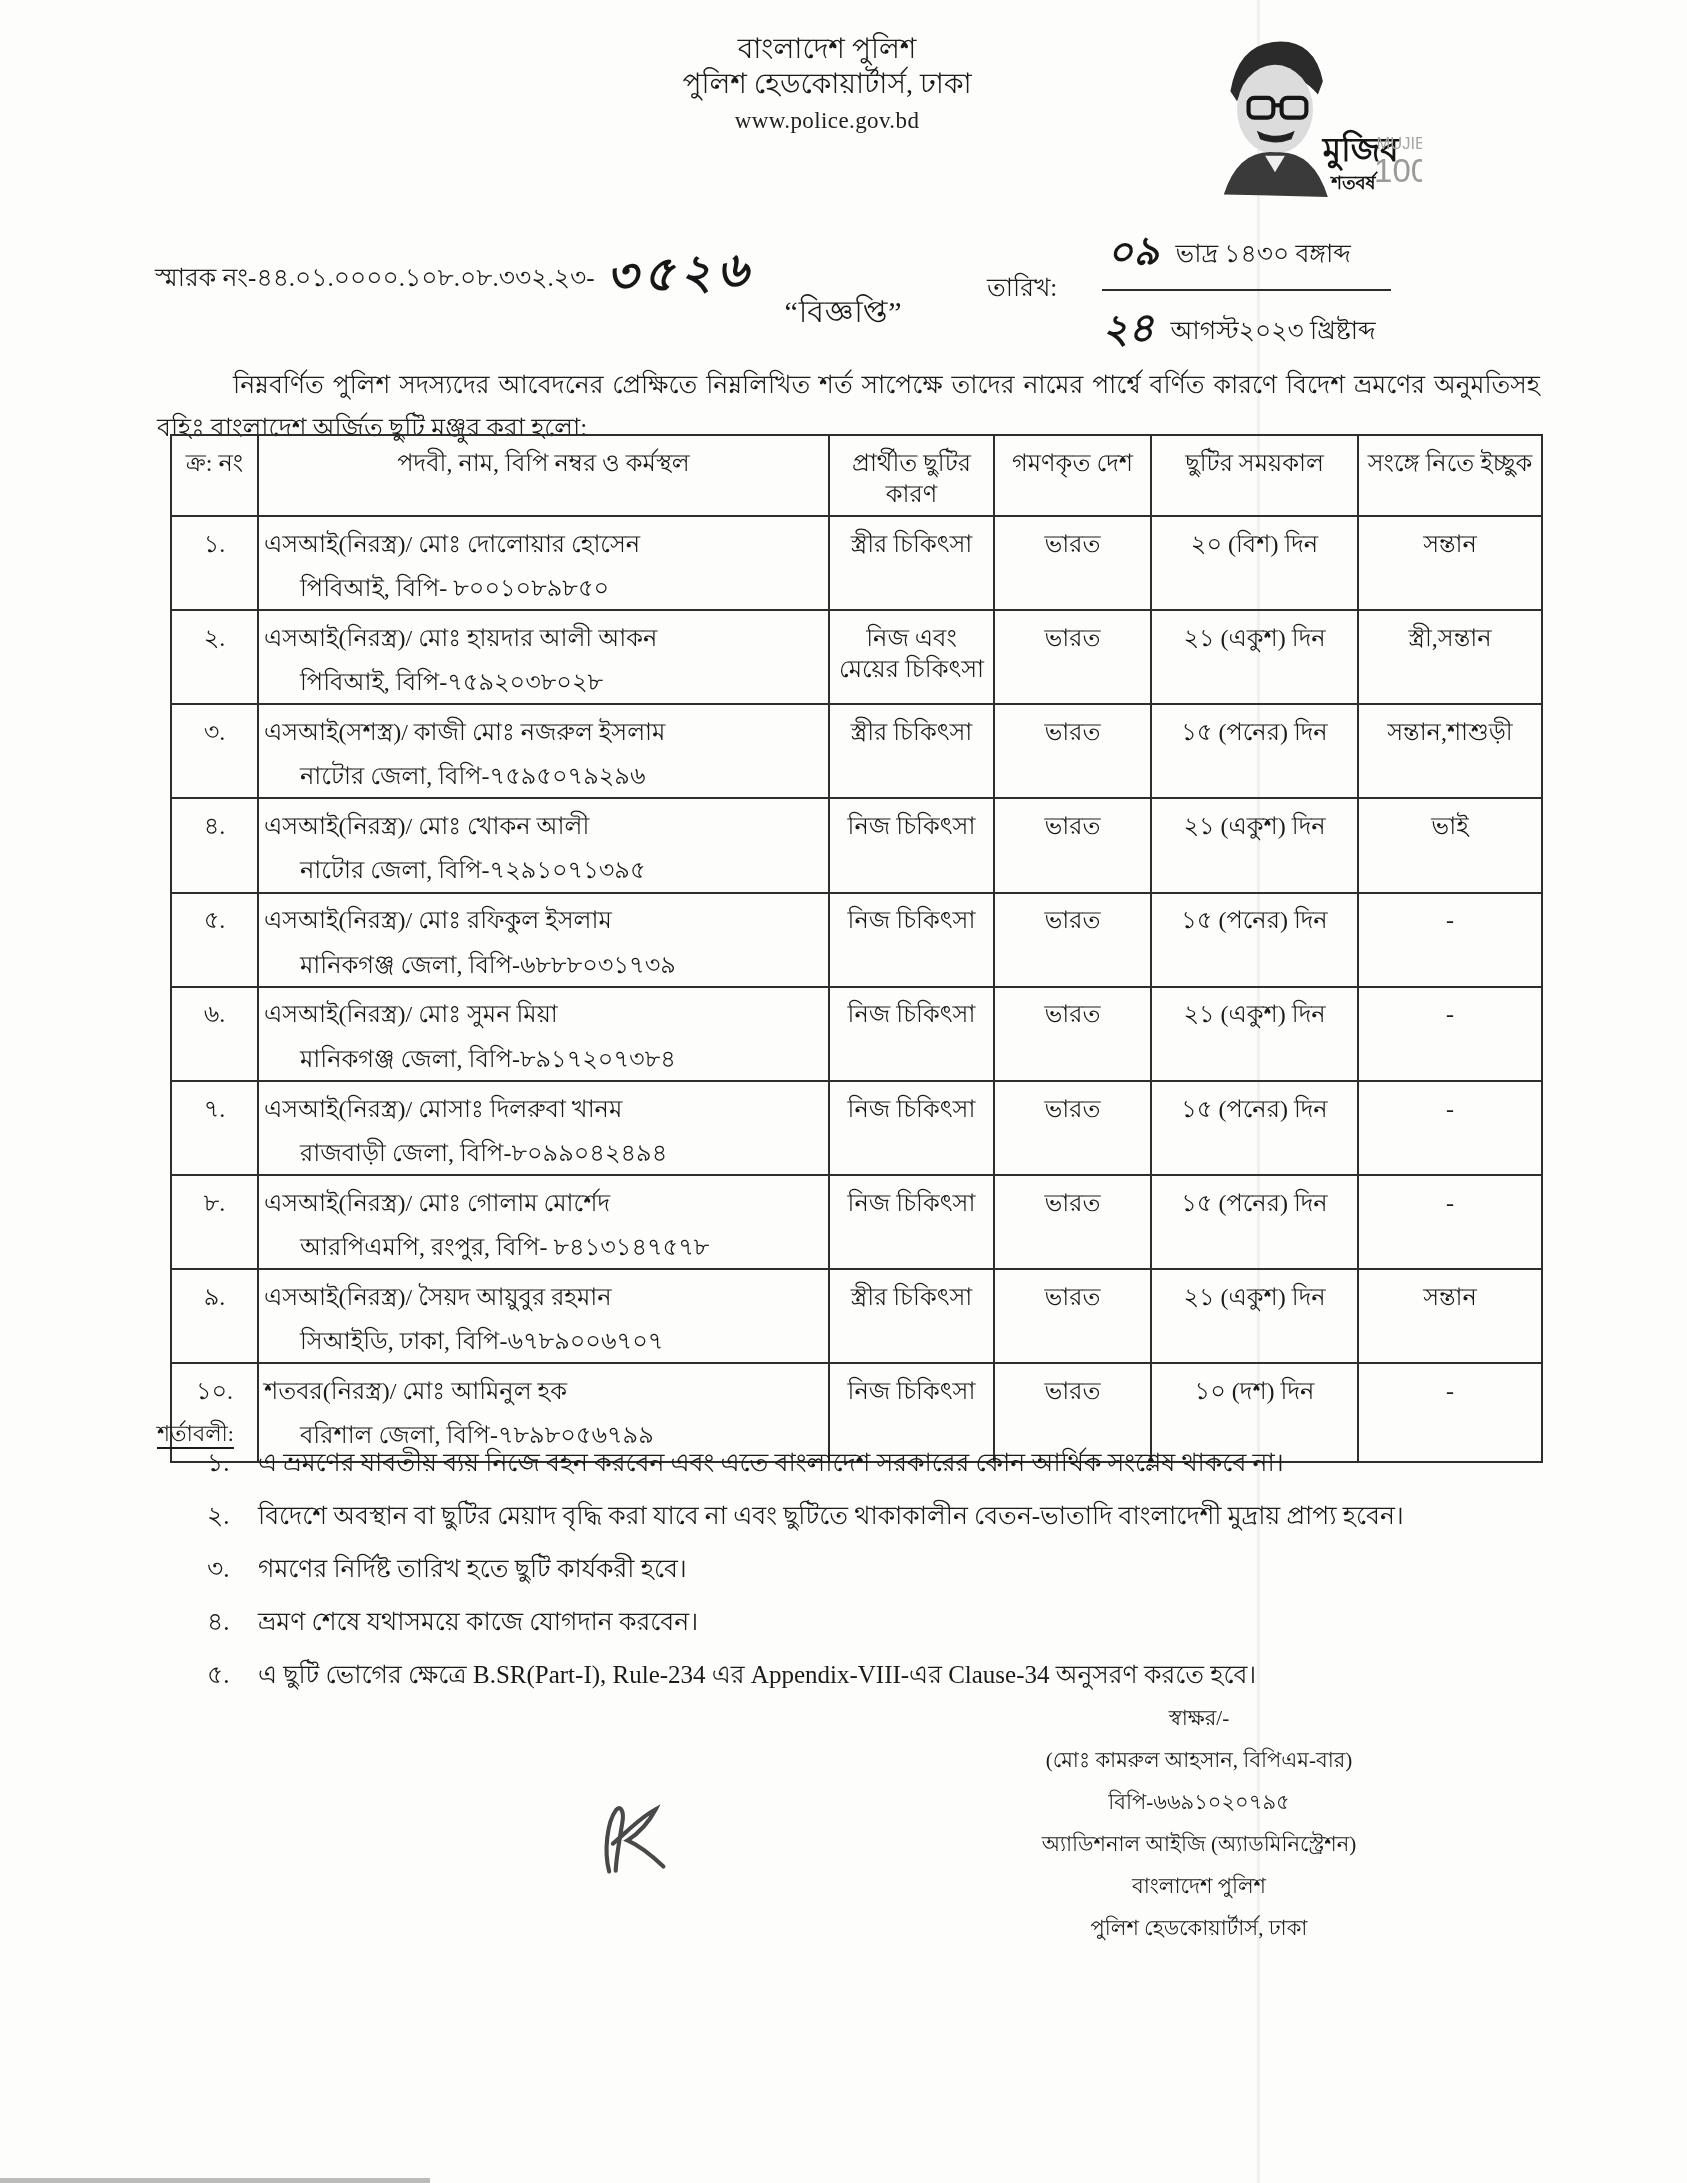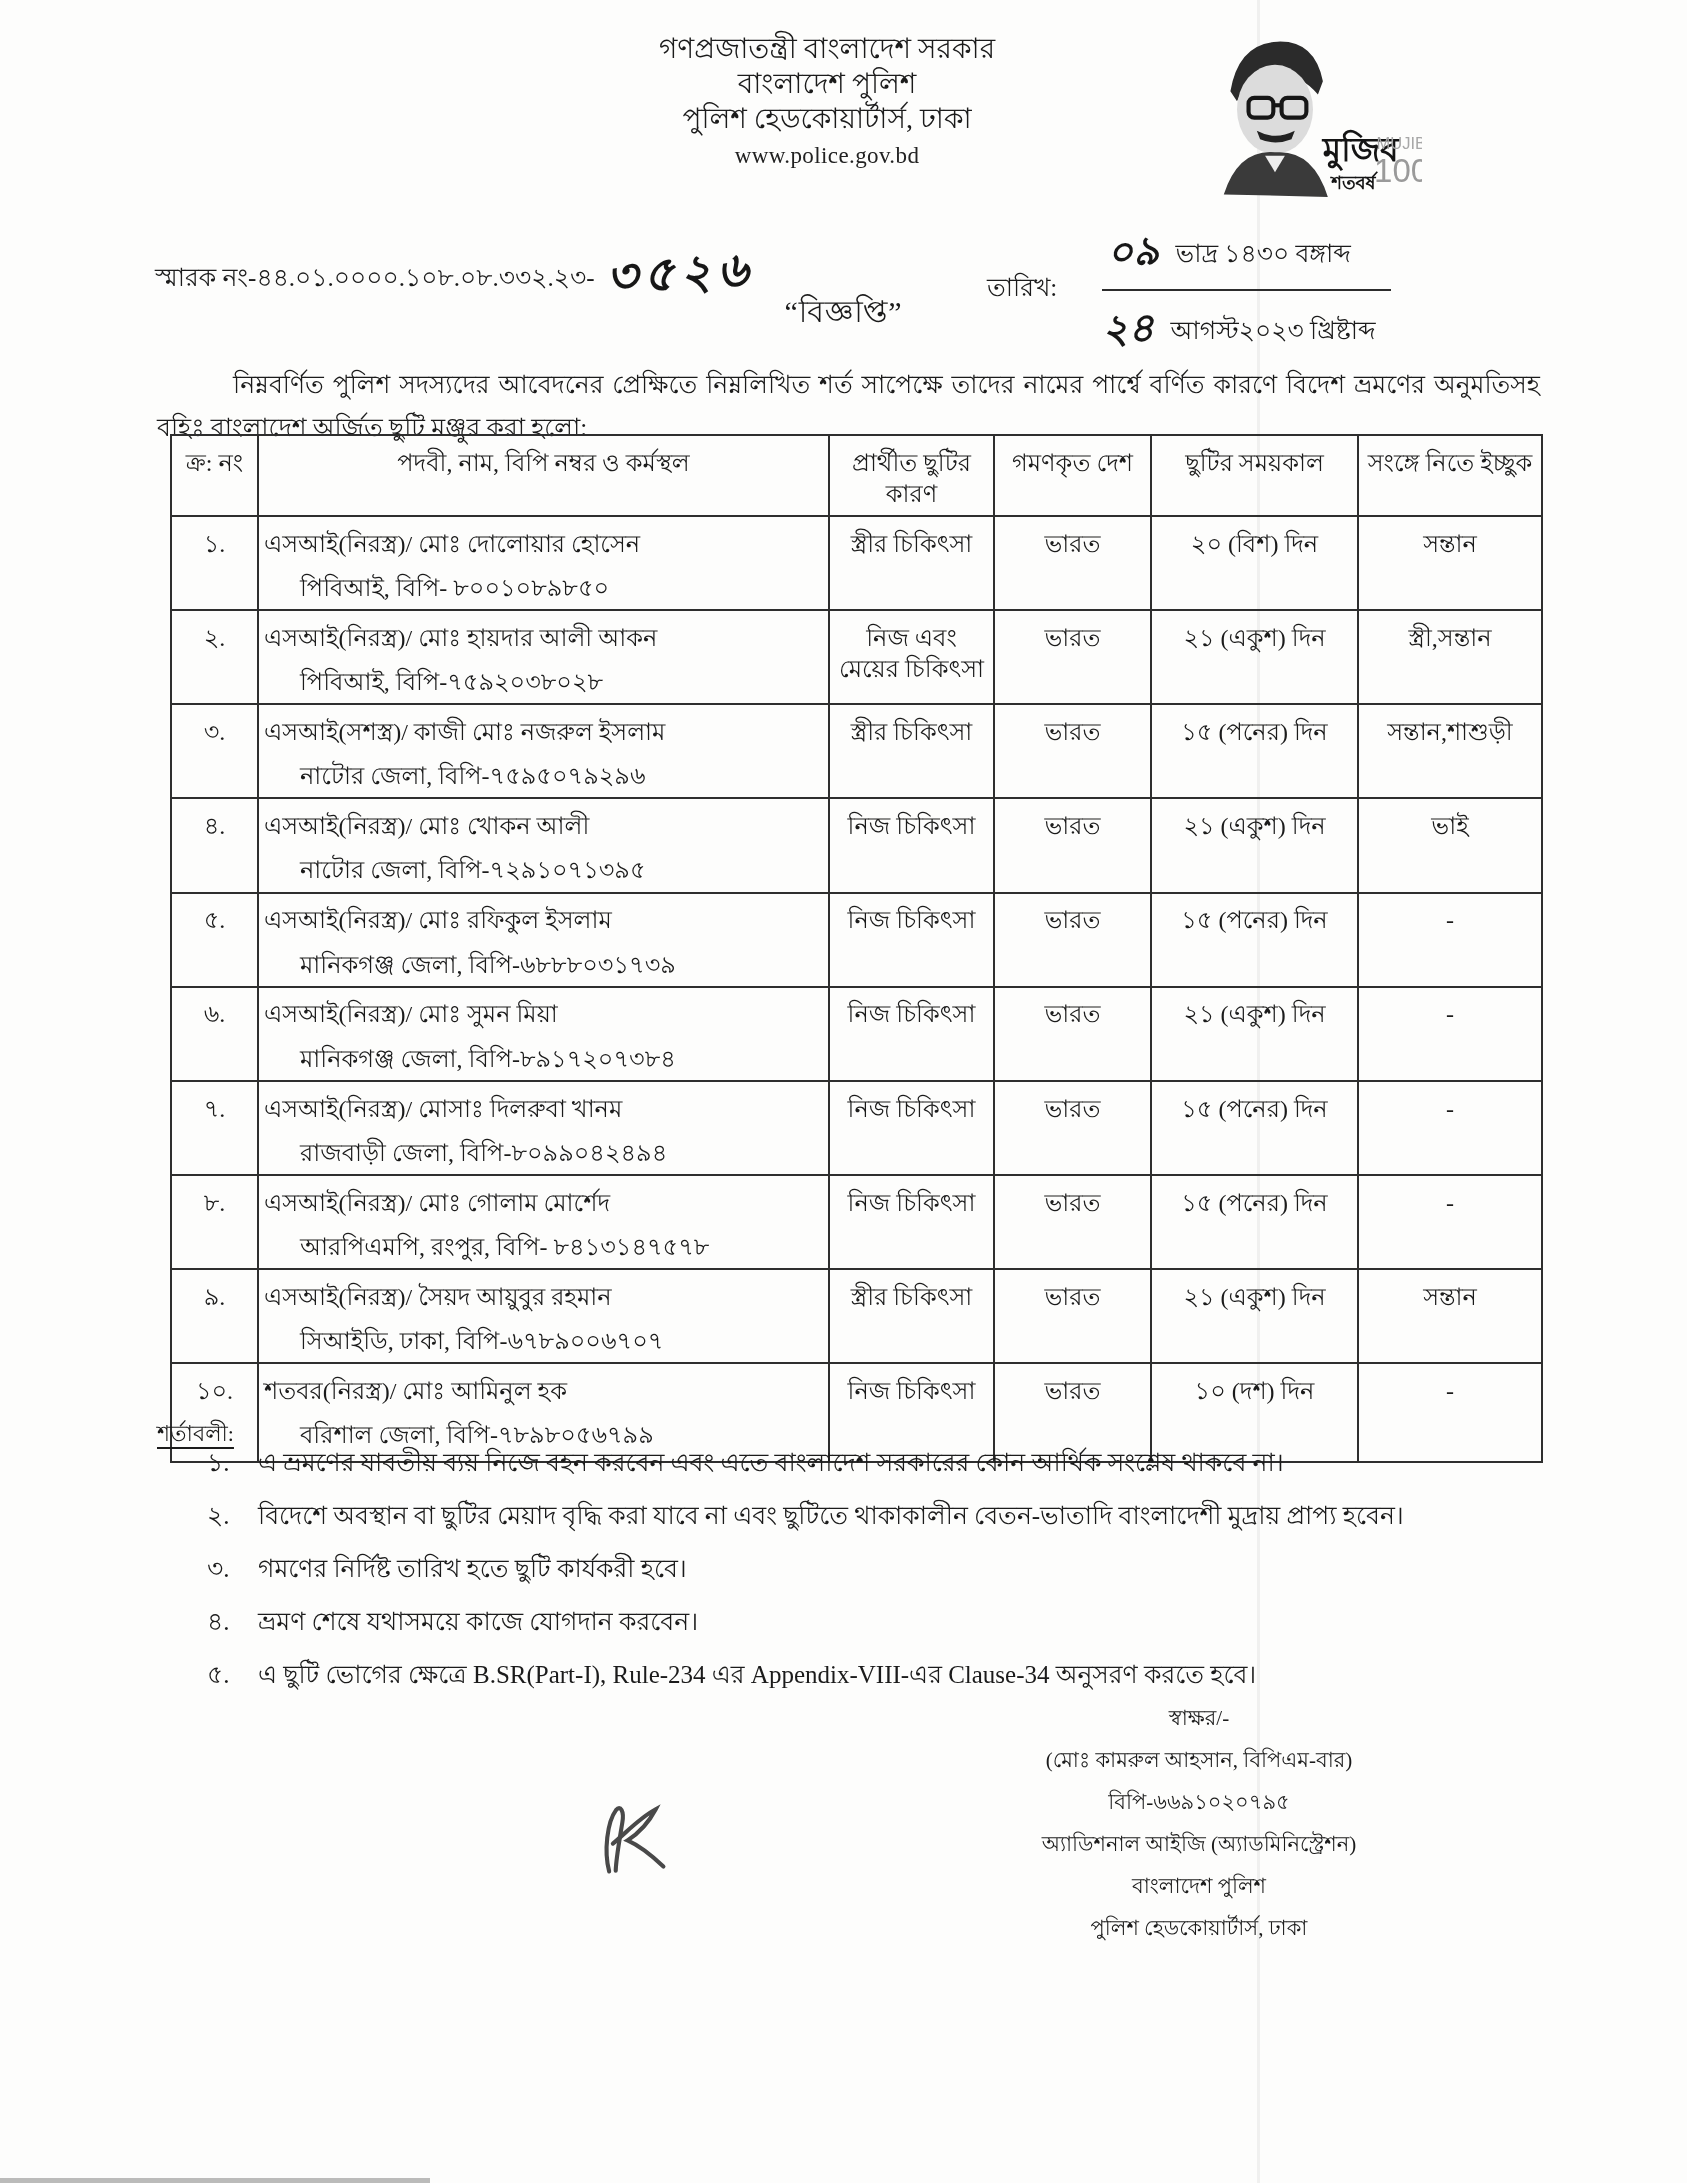--- a/index.html
+++ b/index.html
@@ -58,21 +58,20 @@
 </style>
 </head>
 <body>
 
 <div class="page">
 
   <div class="scan-line"></div>
   <div class="scan-smudge"></div>
 
   <div class="gov-header">
-    <div>গণপ্রজাতন্ত্রী বাংলাদেশ সরকার</div>
     <div>বাংলাদেশ পুলিশ</div>
     <div>পুলিশ হেডকোয়ার্টার্স, ঢাকা</div>
     <div class="site">www.police.gov.bd</div>
   </div>
 
   <svg class="logo" viewBox="0 0 270 220">
     <path d="M38,80 Q48,22 95,20 Q140,18 150,68 L144,84 Q120,56 88,60 Q58,64 46,92 Z" fill="#2b2b2b"></path>
     <ellipse cx="92" cy="102" rx="46" ry="54" fill="#dcdcdc"></ellipse>
     <rect x="60" y="88" width="30" height="24" rx="7" fill="none" stroke="#161616" stroke-width="5"></rect>
     <rect x="100" y="88" width="30" height="24" rx="7" fill="none" stroke="#161616" stroke-width="5"></rect>

